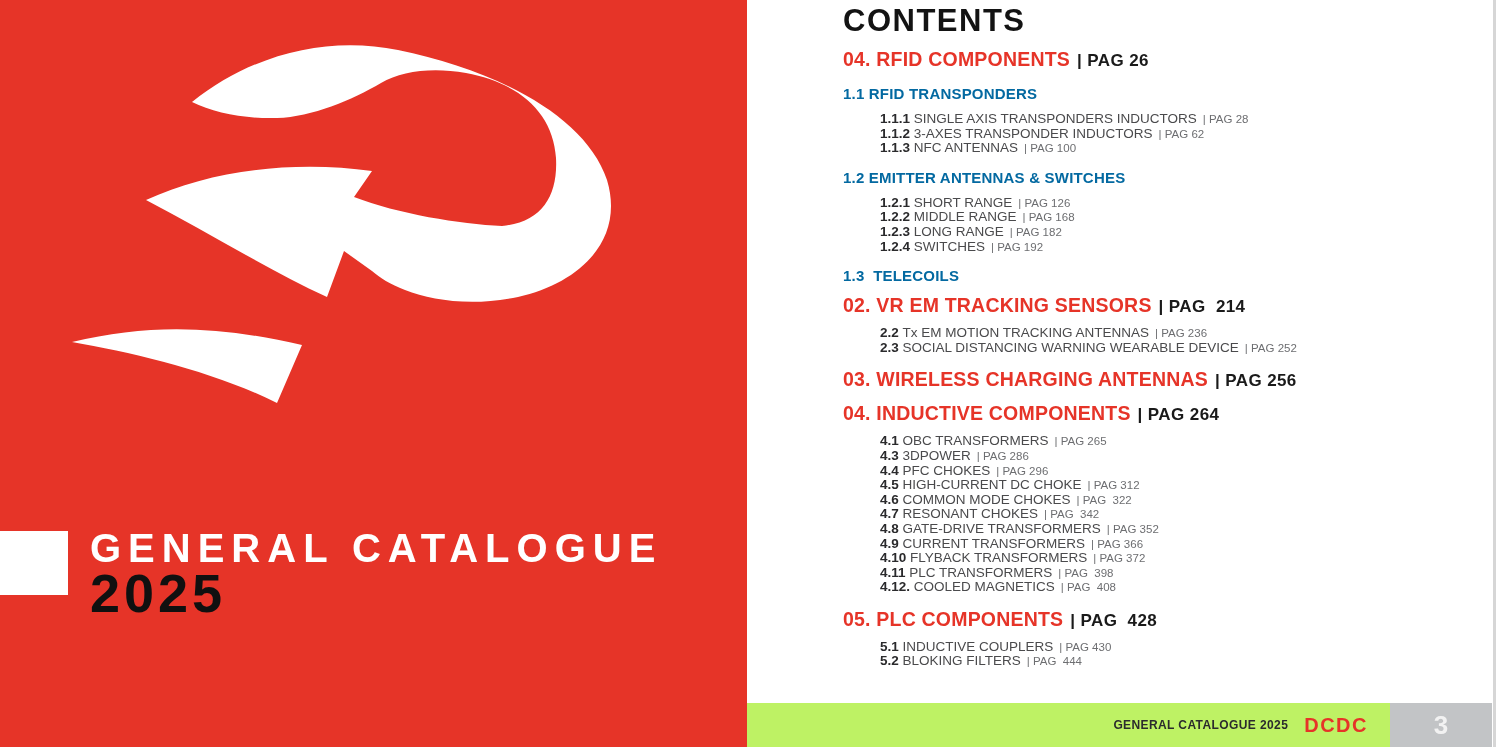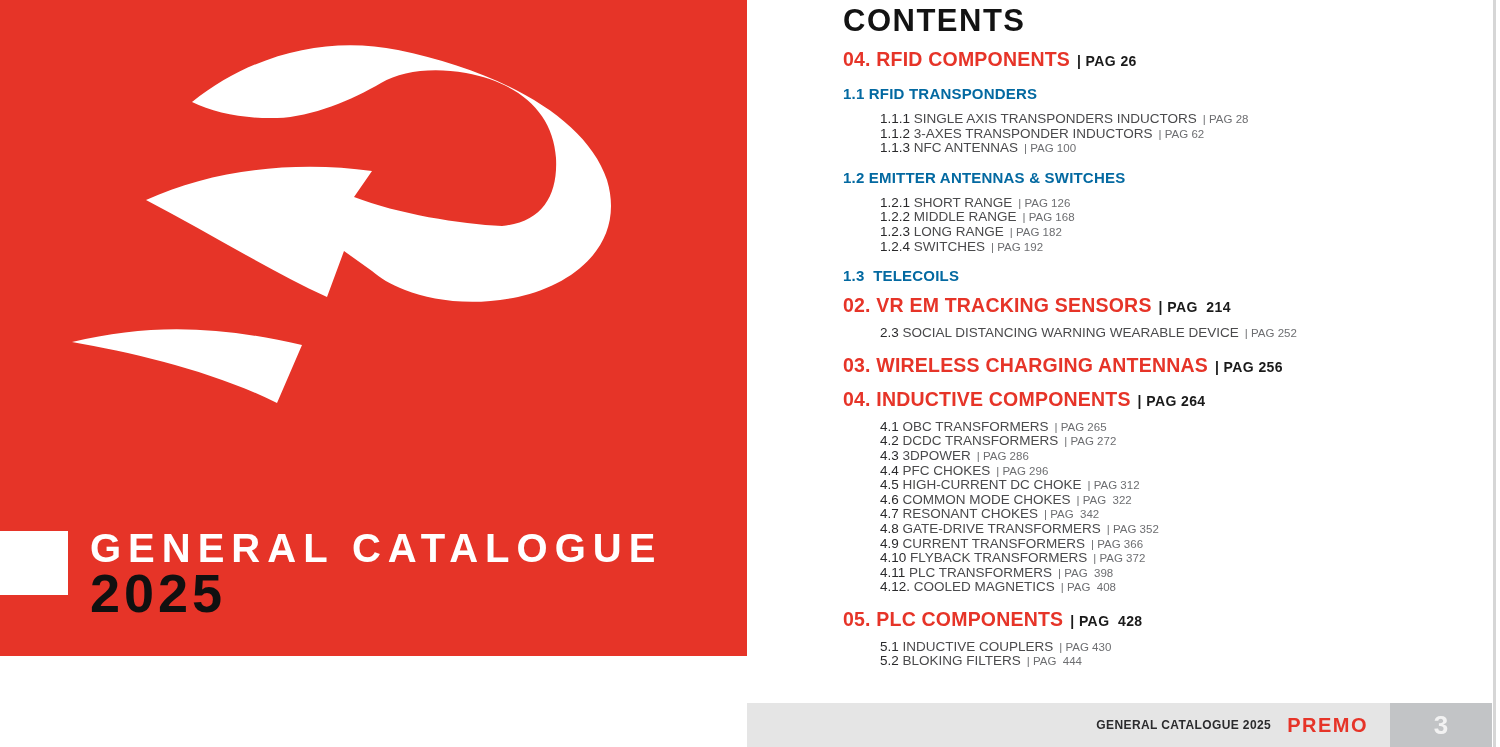--- a/index.html
+++ b/index.html
@@ -1,43 +1,43 @@
 <!DOCTYPE html>
 <html><head>
 <meta charset="utf-8">
 <style>
   html,body{margin:0;padding:0;background:#ffffff;}
   .page{position:relative;width:1500px;height:747px;background:#ffffff;overflow:hidden;
         font-family:"Liberation Sans",sans-serif;}
 
   
-  .red-panel{position:absolute;left:0;top:0;width:747px;height:656px;background:#e63428;}
+  .red-panel{position:absolute;left:0;top:0;width:747px;height:747px;background:#e63428;}
   .logo-svg{position:absolute;left:60px;top:30px;}
   .white-square{position:absolute;left:0;top:531px;width:68px;height:64px;background:#ffffff;}
   .title-block{position:absolute;left:90px;top:527px;white-space:nowrap;}
   .title-line1{color:#ffffff;font-size:40px;font-weight:800;letter-spacing:7px;line-height:43px;}
   .title-line2{color:#101010;font-size:54px;font-weight:800;letter-spacing:4px;line-height:47px;}
 
   
   .toc{position:absolute;left:843px;top:4px;width:650px;}
   .contents-title{font-size:31px;font-weight:800;color:#131313;letter-spacing:1.5px;
                   line-height:34px;margin:0 0 4px 0;}
   .toc-section-heading{margin:10px 0 8px 0;font-size:19.5px;font-weight:700;color:#e63428;
                        letter-spacing:.2px;line-height:22px;white-space:pre-wrap;}
-  .toc-section-heading .pag{font-size:14px;color:#1a1a1a;font-weight:700;margin-left:7px;
+  .toc-section-heading .pag{font-size:17px;color:#1a1a1a;font-weight:700;margin-left:7px;
                             letter-spacing:.4px;}
   .toc-group-heading{margin:13px 0 10px 0;font-size:15px;font-weight:700;color:#0369a1;
                      line-height:17px;white-space:pre-wrap;letter-spacing:.2px;}
   .toc-items{margin:0 0 13px 37px;}
   .toc-item{font-size:13.5px;line-height:14.6px;color:#4a4a4c;white-space:pre-wrap;}
-  .toc-item .num{font-weight:400;color:#2a2a2c;}
+  .toc-item .num{font-weight:700;color:#2a2a2c;}
   .toc-item .pag{font-size:11.5px;color:#6d6e71;margin-left:6px;}
 
   
-  .footer-bar{position:absolute;left:747px;top:703px;width:745px;height:44px;background:#e5e5e5;
+  .footer-bar{position:absolute;left:747px;top:703px;width:745px;height:44px;background:#bef264;
               display:flex;align-items:center;justify-content:flex-end;box-sizing:border-box;
               padding-right:124px;}
   .footer-text{font-size:12px;font-weight:700;color:#2b2b2d;letter-spacing:.4px;}
   .footer-brand{font-size:20px;font-weight:800;color:#e63428;letter-spacing:1.5px;margin-left:16px;}
   .page-num-box{position:absolute;left:1390px;top:703px;width:102px;height:44px;background:#c2c4c6;
                 display:flex;align-items:center;justify-content:center;
                 color:#f2f2f2;font-size:26px;font-weight:700;}
   .edge-line{position:absolute;left:1493px;top:0;width:3px;height:747px;background:#d6d6d6;}
 </style>
 </head>
@@ -93,27 +93,27 @@
         <div class="toc-group-heading">1.2 EMITTER ANTENNAS &amp; SWITCHES</div>
         <div class="toc-items">
           <div class="toc-item"><span class="num">1.2.1 </span><span>SHORT RANGE</span><span class="pag">| PAG 126</span></div>
           <div class="toc-item"><span class="num">1.2.2 </span><span>MIDDLE RANGE</span><span class="pag">| PAG 168</span></div>
           <div class="toc-item"><span class="num">1.2.3 </span><span>LONG RANGE</span><span class="pag">| PAG 182</span></div>
           <div class="toc-item"><span class="num">1.2.4 </span><span>SWITCHES</span><span class="pag">| PAG 192</span></div>
         </div>
         <div class="toc-group-heading">1.3  TELECOILS</div>
         <div class="toc-section-heading"><span>02. VR EM TRACKING SENSORS</span><span class="pag">| PAG  214</span></div>
         <div class="toc-items">
+          <div class="toc-item"><span class="num">2.2 </span><span>Tx EM MOTION TRACKING ANTENNAS</span><span class="pag">| PAG 236</span></div>
           <div class="toc-item"><span class="num">2.3 </span><span>SOCIAL DISTANCING WARNING WEARABLE DEVICE</span><span class="pag">| PAG 252</span></div>
         </div>
         <div class="toc-section-heading"><span>03. WIRELESS CHARGING ANTENNAS</span><span class="pag">| PAG 256</span></div>
         <div class="toc-section-heading"><span>04. INDUCTIVE COMPONENTS</span><span class="pag">| PAG 264</span></div>
         <div class="toc-items">
           <div class="toc-item"><span class="num">4.1 </span><span>OBC TRANSFORMERS</span><span class="pag">| PAG 265</span></div>
-          <div class="toc-item"><span class="num">4.2 </span><span>DCDC TRANSFORMERS</span><span class="pag">| PAG 272</span></div>
           <div class="toc-item"><span class="num">4.3 </span><span>3DPOWER</span><span class="pag">| PAG 286</span></div>
           <div class="toc-item"><span class="num">4.4 </span><span>PFC CHOKES</span><span class="pag">| PAG 296</span></div>
           <div class="toc-item"><span class="num">4.5 </span><span>HIGH-CURRENT DC CHOKE</span><span class="pag">| PAG 312</span></div>
           <div class="toc-item"><span class="num">4.6 </span><span>COMMON MODE CHOKES</span><span class="pag">| PAG  322</span></div>
           <div class="toc-item"><span class="num">4.7 </span><span>RESONANT CHOKES</span><span class="pag">| PAG  342</span></div>
           <div class="toc-item"><span class="num">4.8 </span><span>GATE-DRIVE TRANSFORMERS</span><span class="pag">| PAG 352</span></div>
           <div class="toc-item"><span class="num">4.9 </span><span>CURRENT TRANSFORMERS</span><span class="pag">| PAG 366</span></div>
           <div class="toc-item"><span class="num">4.10 </span><span>FLYBACK TRANSFORMERS</span><span class="pag">| PAG 372</span></div>
           <div class="toc-item"><span class="num">4.11 </span><span>PLC TRANSFORMERS</span><span class="pag">| PAG  398</span></div>
           <div class="toc-item"><span class="num">4.12. </span><span>COOLED MAGNETICS</span><span class="pag">| PAG  408</span></div>
@@ -121,20 +121,20 @@
         <div class="toc-section-heading"><span>05. PLC COMPONENTS</span><span class="pag">| PAG  428</span></div>
         <div class="toc-items">
           <div class="toc-item"><span class="num">5.1 </span><span>INDUCTIVE COUPLERS</span><span class="pag">| PAG 430</span></div>
           <div class="toc-item"><span class="num">5.2 </span><span>BLOKING FILTERS</span><span class="pag">| PAG  444</span></div>
         </div>
       </div>
   </div>
 
   <div class="footer-bar">
     <span class="footer-text">GENERAL CATALOGUE 2025</span>
-    <span class="footer-brand">PREMO</span>
+    <span class="footer-brand">DCDC</span>
   </div>
   <div class="page-num-box">
     <span>3</span>
   </div>
   <div class="edge-line"></div>
 
 </div>
 
 </body></html>

